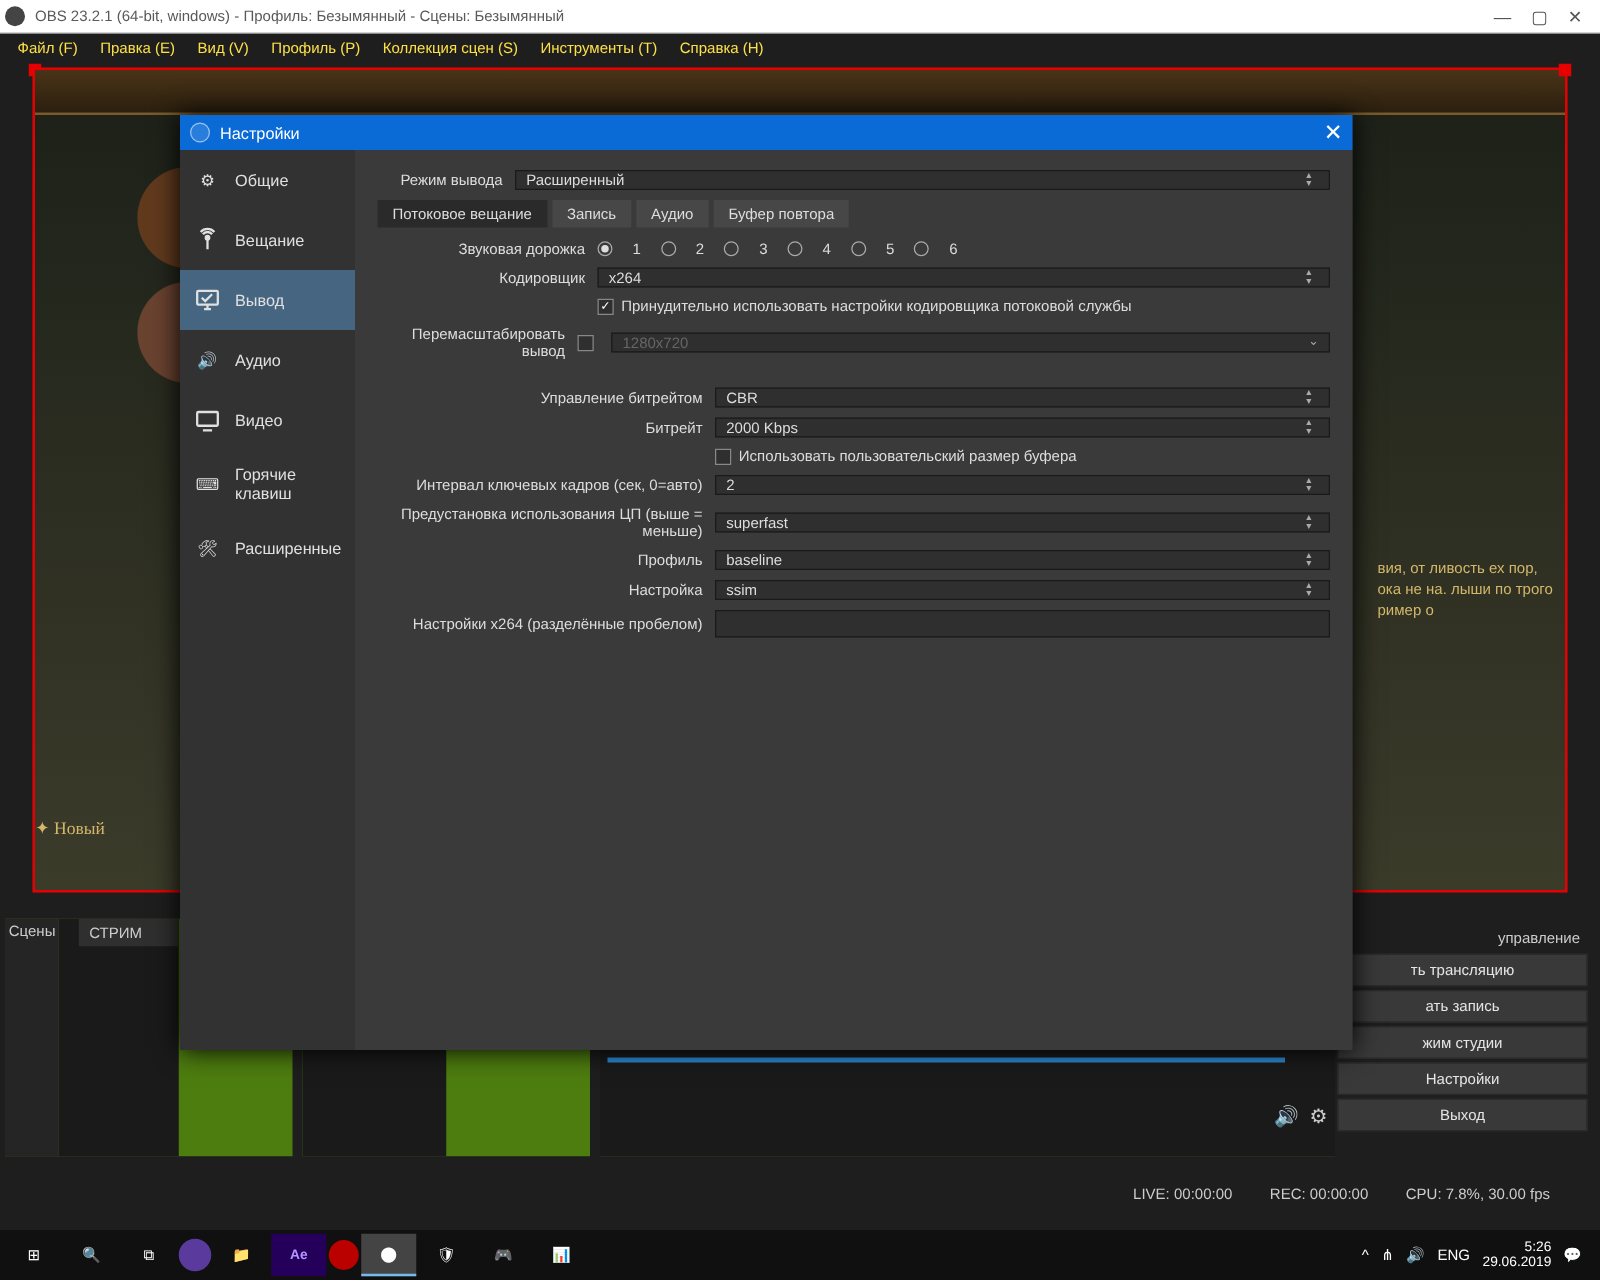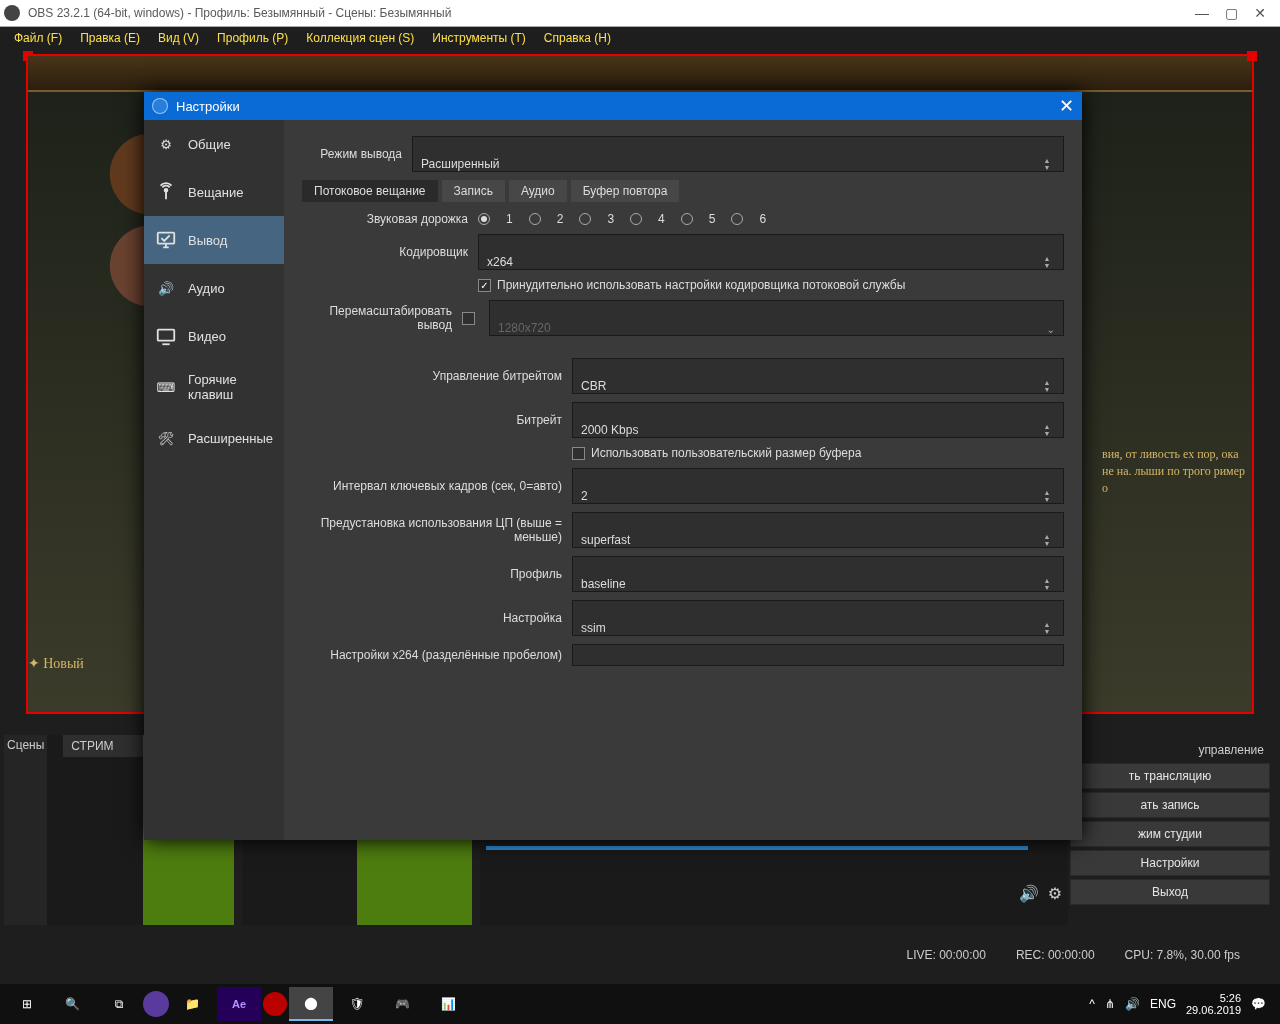--- a/index.html
+++ b/index.html
@@ -17,21 +17,21 @@
 
 
 .preview-wrap { position: absolute; top: 54px; left: 26px; right: 26px; height: 660px; border: 2px solid #e60000; background: #2b2b2b; }
 .preview-wrap::before, .preview-wrap::after { content:''; position:absolute; width:10px; height:10px; background:#e60000; }
 .preview-wrap::before { left:-5px; top:-5px; } .preview-wrap::after { right:-5px; top:-5px; }
 .preview-inner { width:100%; height:100%; background:
   radial-gradient(circle at 10% 18%, #613a1e 0 40px, transparent 41px),
   radial-gradient(circle at 10% 32%, #6a4230 0 40px, transparent 41px),
   linear-gradient(#1c2018,#3b3b2a);
   position:relative; overflow:hidden; }
-.game-text { position:absolute; right:0; top:390px; width:150px; color:#d4b76a; font-size:12px; line-height:1.4; font-family:Liberation Serif, serif; text-align:left; }
+.game-text { position:absolute; right:0; top:390px; width:150px; color:#d4b76a; font-size:12px; line-height:1.4; font-family:Liberation Sans, sans-serif; text-align:left; }
 .game-bottom { position:absolute; left:0; bottom:40px; color:#d4b76a; font-size:14px; font-family:Georgia,serif; }
 .game-topbar{position:absolute; top:0; left:0; right:0; height:36px; background:linear-gradient(#4a3418,#2b1f0e); border-bottom:2px solid #7a5a2a;}
 
 
 .docks { position:absolute; left:4px; right:4px; top:735px; height:190px; display:flex; gap:8px; }
 .dock { background:#4d7c0f; flex:1; display:flex; flex-direction:row; }
 .dock-title{ color:#ccc; font-size:12px; text-align:center; padding:3px; background:#252525;}
 .dock-body{ flex:1; background:#1a1a1a; margin:0; position:relative;}
 .dock-tools{ display:flex; gap:8px; padding:4px 6px; color:#ccc; font-size:18px; align-items:center;}
 .scene-item{ color:#ccc; font-size:12px; padding:4px 8px; background:#2f2f2f;margin-left:16px;}
@@ -64,21 +64,21 @@
 .dlg-body{ flex:1; display:flex; min-height:0;}
 .dlg-side{ width:140px; background:#323232; overflow:hidden;}
 .side-item{ display:flex; align-items:center; gap:10px; padding:12px 10px; color:#e0e0e0; font-size:13px;}
 .side-item.active{ background:#466580;}
 .side-ico{ width:24px; height:24px; flex-shrink:0; display:flex; align-items:center; justify-content:center;}
 
 .dlg-main{ flex:1; background:#3a3a3a; padding:16px 18px; overflow:hidden; font-size:12px; color:#ddd;}
 .form-row{ display:flex; align-items:center; margin-bottom:8px;}
 .form-row .lbl{ width:176px; text-align:right; padding-right:10px; color:#ddd;}
 .form-row .ctrl{ flex:1; display:flex; align-items:center;}
-.select{ flex:1; background:#2f2f2f; border:1px solid #1a1a1a; height:36px; display:flex; align-items:flex-end; padding:0 8px; color:#ddd; position:relative;}
+.select{ flex:1; background:#2f2f2f; border:1px solid #1a1a1a; height:16px; display:flex; align-items:flex-start; padding:0 8px; color:#ddd; position:relative;}
 .select.disabled{ color:#666; }
 .select .arrow{ margin-left:auto; color:#aaa; font-size:10px;}
 .select .updn{ margin-left:auto; width:16px; display:flex; flex-direction:column; font-size:7px; line-height:7px; color:#aaa; text-align:center;}
 .input{ flex:1; background:#2f2f2f; border:1px solid #1a1a1a; height:22px; padding:0 8px; color:#ddd;}
 .checkbox{ width:13px; height:13px; background:#2f2f2f; border:1px solid #888; margin-right:6px; display:inline-flex; align-items:center; justify-content:center;}
 .checkbox.checked::after{ content:'✓'; color:#fff; font-size:10px;}
 .tabbar{ display:flex; gap:4px; margin:8px 0 10px; }
 .tab{ padding:4px 12px; background:#474747; color:#ddd; font-size:12px;}
 .tab.active{ background:#2a2a2a;}
 .radio-row{ display:flex; gap:16px; align-items:center;}

